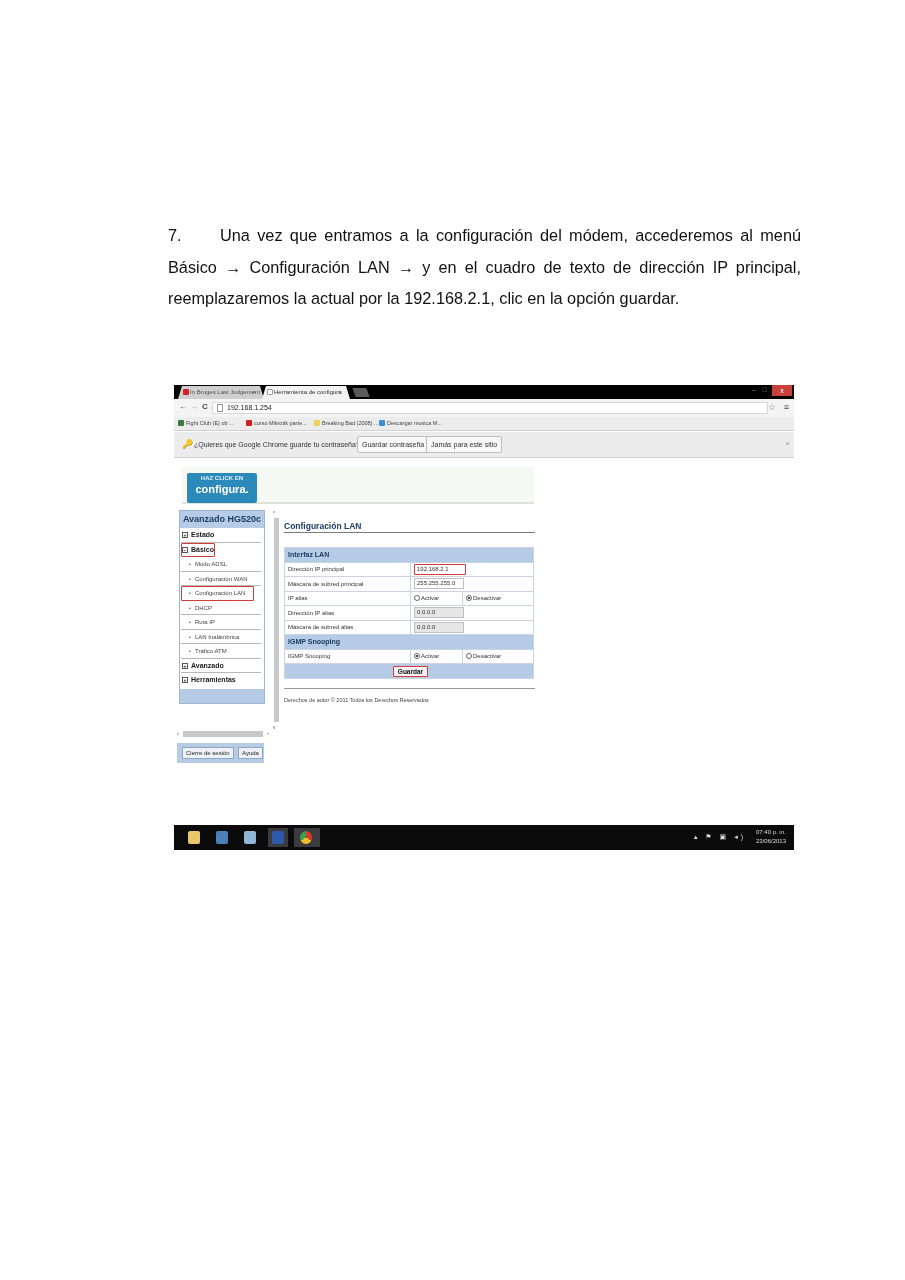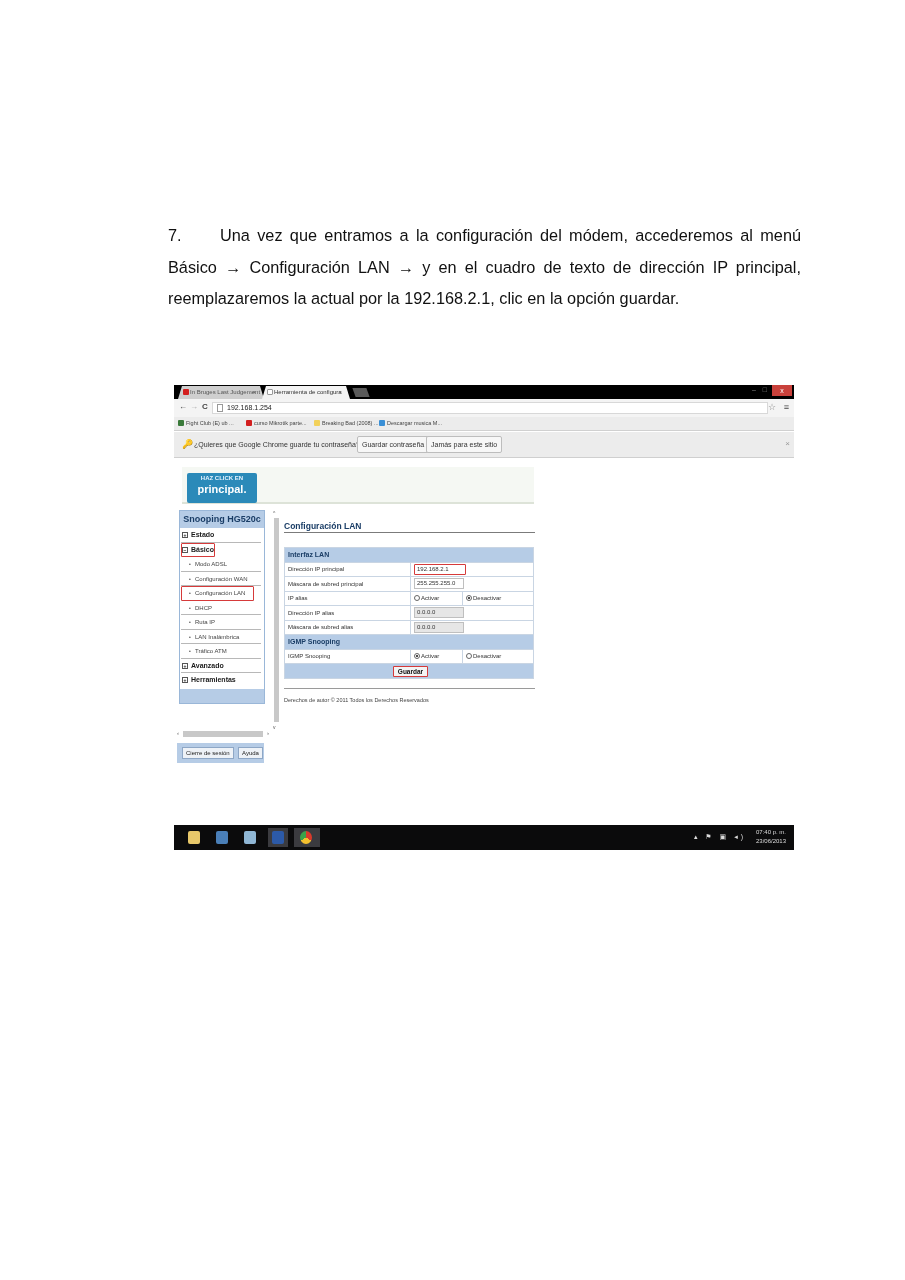--- a/index.html
+++ b/index.html
@@ -142,26 +142,26 @@
     <span class="key">🔑</span>
     <span class="infotext">¿Quieres que Google Chrome guarde tu contraseña?</span>
     <span class="ibtn" style="left:183px">Guardar contraseña</span>
     <span class="ibtn" style="left:252px">Jamás para este sitio</span>
     <span class="infoclose">×</span>
   </div>
 
   <div class="logo-strip">
     <div class="logo">
       <div class="l1">HAZ CLICK EN</div>
-      <div class="l2">principal.</div>
+      <div class="l2">configura.</div>
     </div>
   </div>
 
   <div class="side">
-    <div class="side-title">Snooping HG520c</div>
+    <div class="side-title">Avanzado HG520c</div>
     <div class="side-item top"><span class="box">+</span><span>Estado</span></div>
     <div class="side-item top hl" style="margin-right:49px"><span class="box">−</span><span>Básico</span></div>
     <div class="side-item sub"><span>Modo ADSL</span></div>
     <div class="side-item sub"><span>Configuración WAN</span></div>
     <div class="side-item sub hl" style="margin-right:10px"><span>Configuración LAN</span></div>
     <div class="side-item sub"><span>DHCP</span></div>
     <div class="side-item sub"><span>Ruta IP</span></div>
     <div class="side-item sub"><span>LAN Inalámbrica</span></div>
     <div class="side-item sub"><span>Tráfico ATM</span></div>
     <div class="side-item top"><span class="box">+</span><span>Avanzado</span></div>

